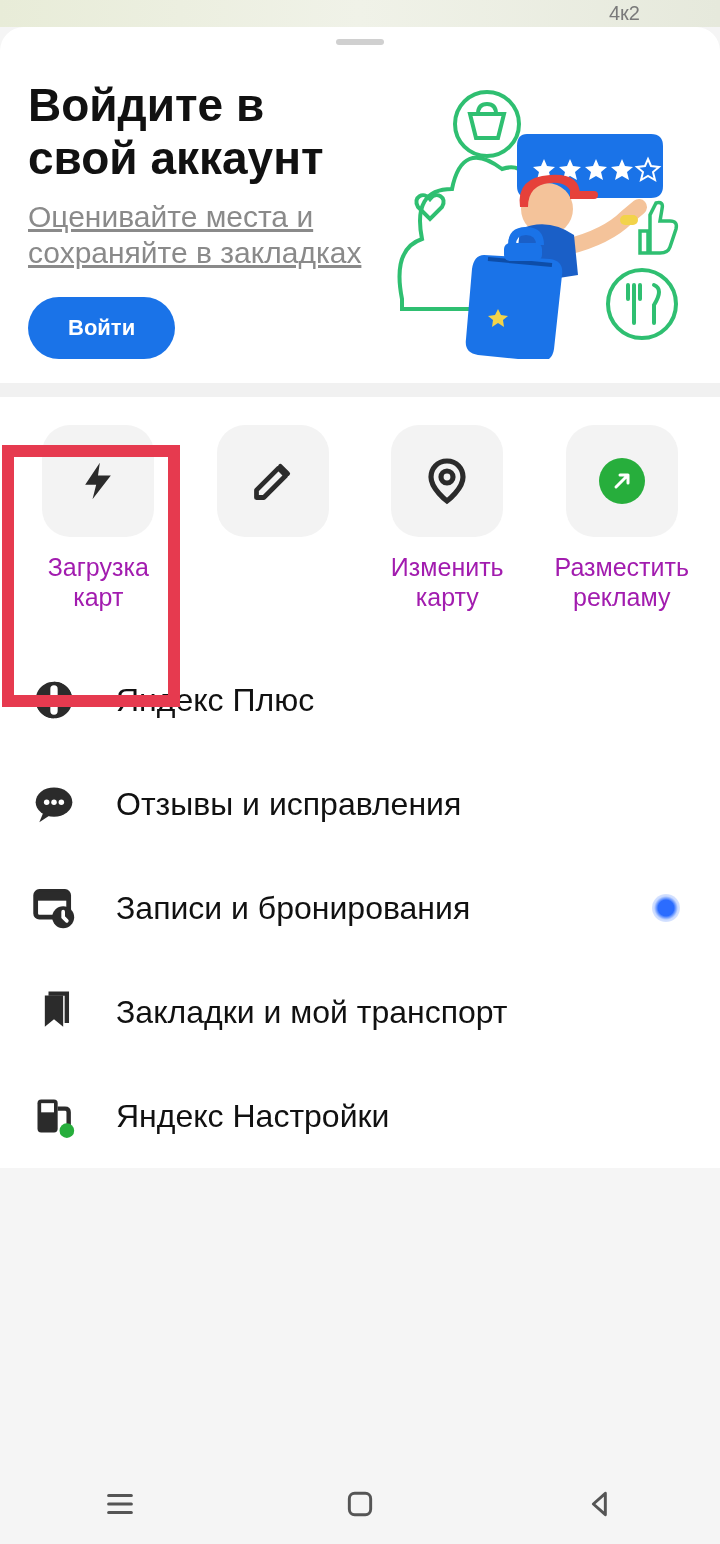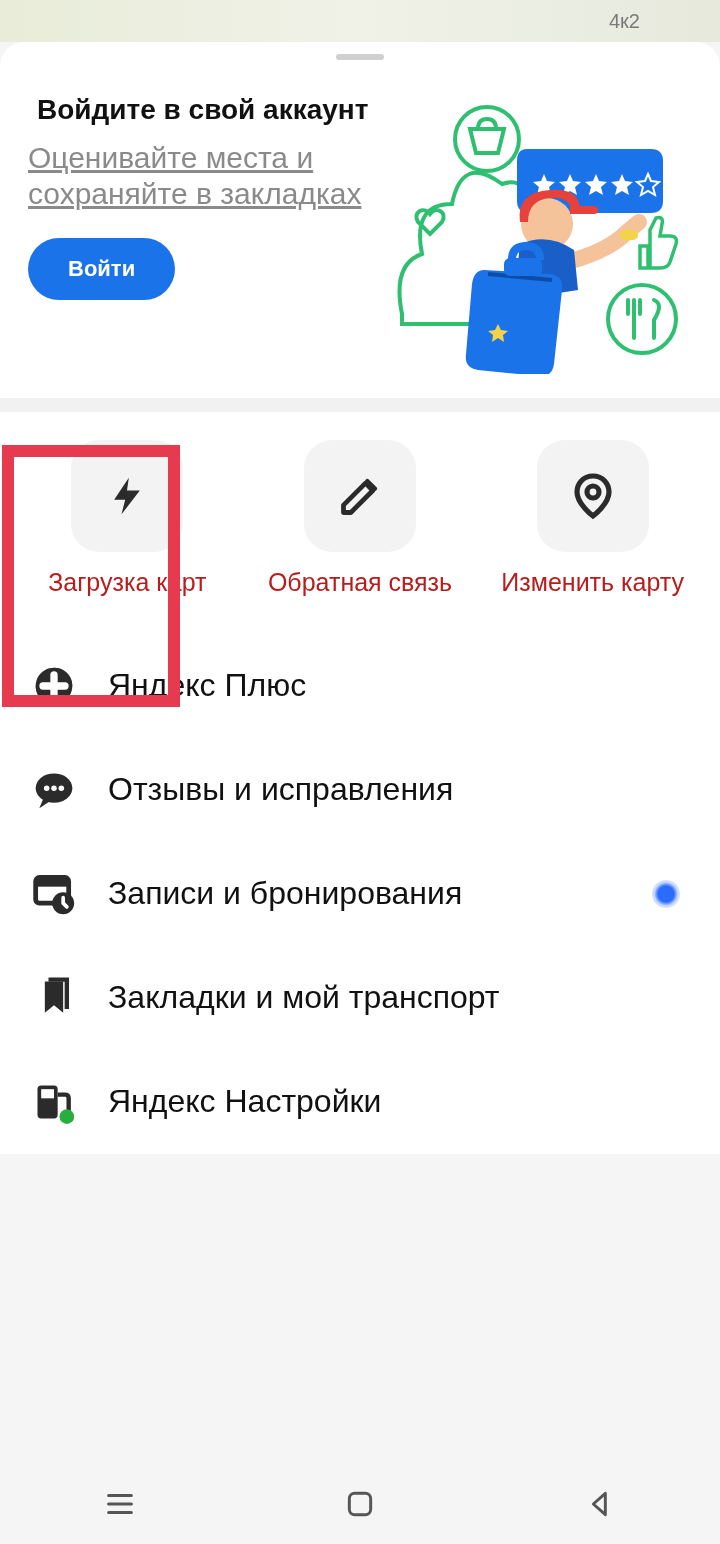--- a/index.html
+++ b/index.html
@@ -5,21 +5,21 @@
     * { box-sizing: border-box; margin: 0; padding: 0; }
     body {
       width: 720px;
       height: 1544px;
       font-family: -apple-system, BlinkMacSystemFont, 'Segoe UI', Arial, sans-serif;
       background: #f5f5f5;
       overflow: hidden;
       position: relative;
     }
     .map-hint {
-      height: 42px;
+      height: 27px;
       background: linear-gradient(90deg, #e8ecd8 0%, #f0f2e8 50%, #e6e9dc 100%);
       position: relative;
       display: flex;
       justify-content: flex-end;
       align-items: center;
       padding-right: 80px;
       color: #7a7a7a;
       font-size: 20px;
     }
     .sheet {
@@ -35,26 +35,25 @@
       margin: 0 auto 18px auto;
     }
     .login-block {
       display: flex;
       padding: 16px 28px 24px 28px;
       gap: 16px;
       border-bottom: 14px solid #f1f1f1;
     }
     .login-text { flex: 1; }
     .login-title {
-      font-size: 28px;
+      font-size: 46px;
       font-weight: 800;
       color: #111;
       line-height: 1.15;
       margin-bottom: 14px;
-      margin-left: 9px;
     }
     .login-sub {
       font-size: 30px;
       color: #8a8a8a;
       line-height: 1.2;
       margin-bottom: 26px;
       text-decoration: underline;
     }
     .login-btn {
       background: #1a73e8;
@@ -92,42 +91,42 @@
       background: #f3f3f3;
       border-radius: 28px;
       display: flex;
       align-items: center;
       justify-content: center;
       margin-bottom: 16px;
     }
     .quick-label {
       font-size: 25px;
       font-weight: 500;
-      color: #b91c1c;
+      color: #a21caf;
       line-height: 1.18;
     }
     .highlight-box {
       position: absolute;
       left: 2px;
       top: 445px;
       width: 178px;
       height: 262px;
       border: 12px solid #e63a4f;
       z-index: 10;
       pointer-events: none;
     }
     .menu-list {
       background: #fff;
       padding-top: 12px;
     }
     .menu-item {
       display: flex;
       align-items: center;
       padding: 30px 32px;
-      gap: 32px;
+      gap: 40px;
       cursor: pointer;
     }
     .menu-icon {
       width: 44px;
       height: 44px;
       flex-shrink: 0;
       display: flex;
       align-items: center;
       justify-content: center;
     }
@@ -235,30 +234,39 @@
           </svg>
       </div>
       <div class="quick-label">Загрузка карт</div>
     </div>
     <div class="quick-item">
       <div class="quick-icon-box">
         <svg width="44" height="44" viewBox="0 0 24 24">
             <path d="M3 21 L3 17 L15 5 L19 9 L7 21 Z M16 4 L20 8 M3 21 L7 21" stroke="#2b2b2b" stroke-width="2.6" fill="none" stroke-linecap="round" stroke-linejoin="round"></path>
           </svg>
       </div>
-      <div class="quick-label">Обратная связь</div>
     </div>
     <div class="quick-item">
       <div class="quick-icon-box">
         <svg width="48" height="48" viewBox="0 0 24 24">
             <path d="M12 2 C7 2 4 6 4 10 C4 16 12 22 12 22 C12 22 20 16 20 10 C20 6 17 2 12 2 Z" fill="none" stroke="#2b2b2b" stroke-width="2.6"></path>
             <circle cx="12" cy="10" r="3" fill="none" stroke="#2b2b2b" stroke-width="2.6"></circle>
           </svg>
       </div>
       <div class="quick-label">Изменить карту</div>
+    </div>
+    <div class="quick-item">
+      <div class="quick-icon-box">
+        <div class="green-circle">
+          <svg width="24" height="24" viewBox="0 0 24 24">
+              <path d="M6 18 L18 6 M10 6 L18 6 L18 14" stroke="#fff" stroke-width="3" fill="none" stroke-linecap="round" stroke-linejoin="round"></path>
+            </svg>
+        </div>
+      </div>
+      <div class="quick-label">Разместить рекламу</div>
     </div>
   </div>
 
   <div class="menu-list">
 
     <div class="menu-item">
       <div class="menu-icon">
         <svg width="44" height="44" viewBox="0 0 24 24">
             <path d="M12 2 A10 10 0 0 1 22 12 L12 12 Z" fill="#2b2b2b"></path>
             <path d="M12 2 A10 10 0 0 0 2 12 A10 10 0 0 0 12 22 A10 10 0 0 0 22 12" fill="none" stroke="#2b2b2b" stroke-width="0"></path>

